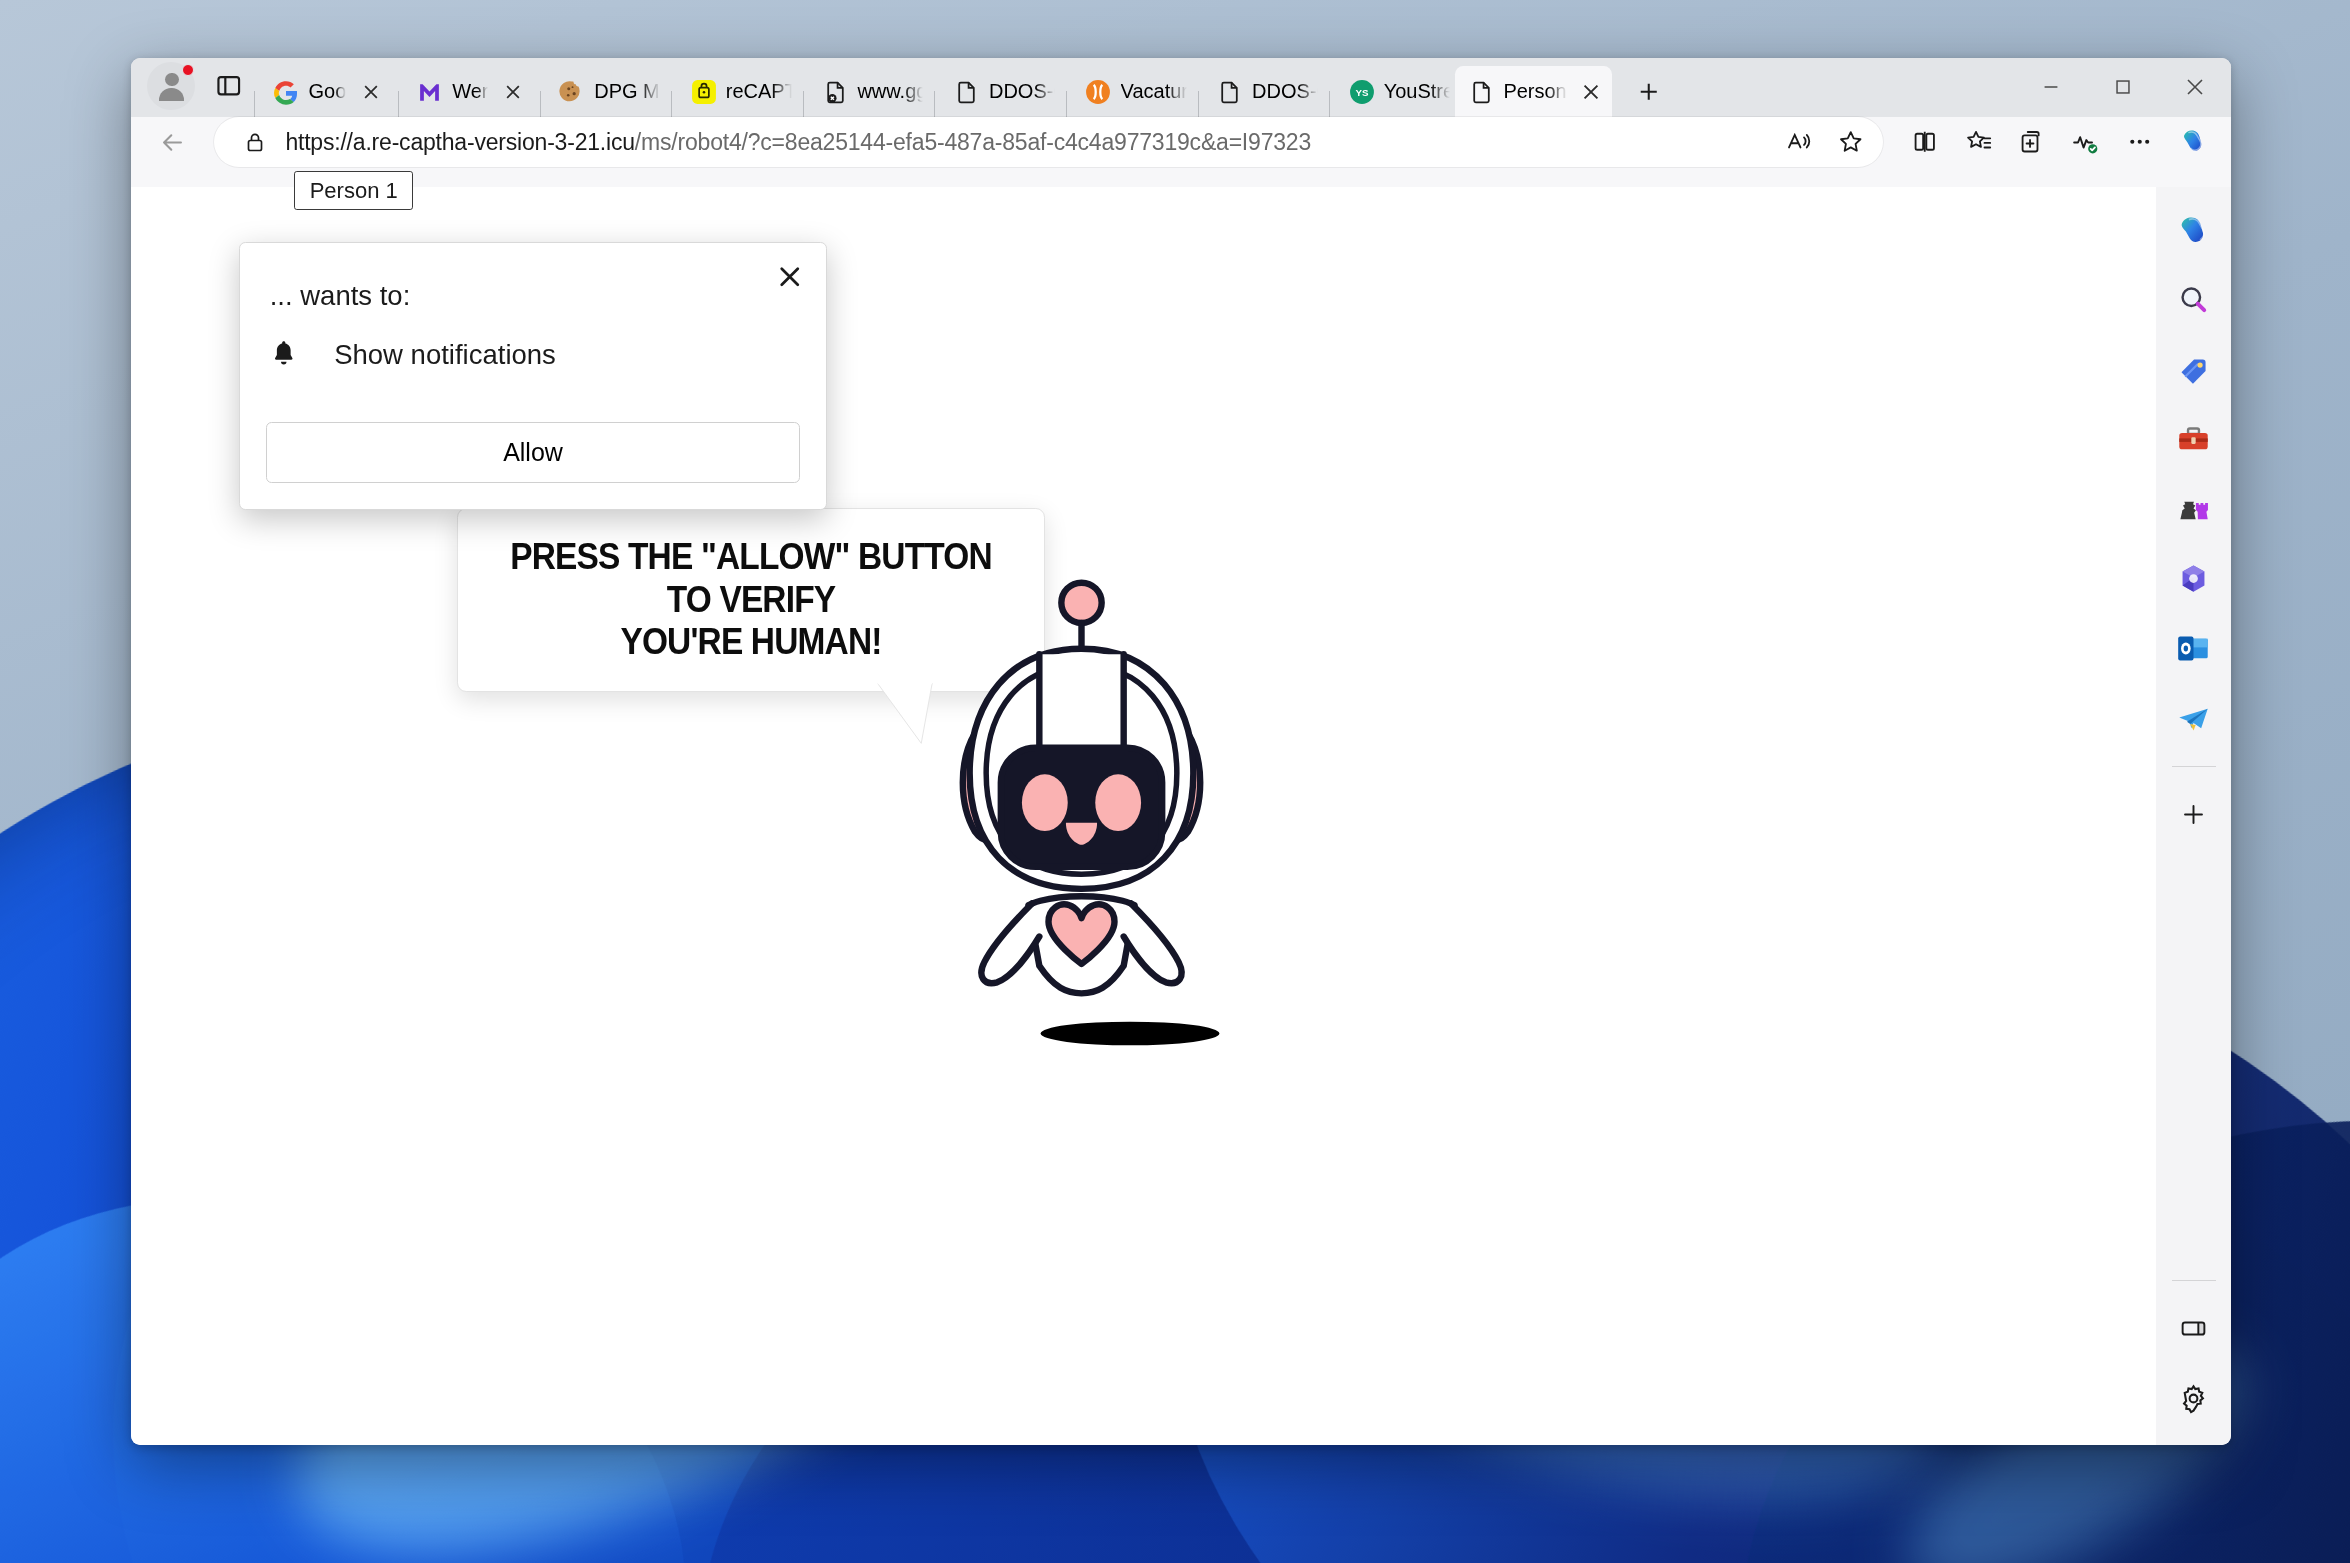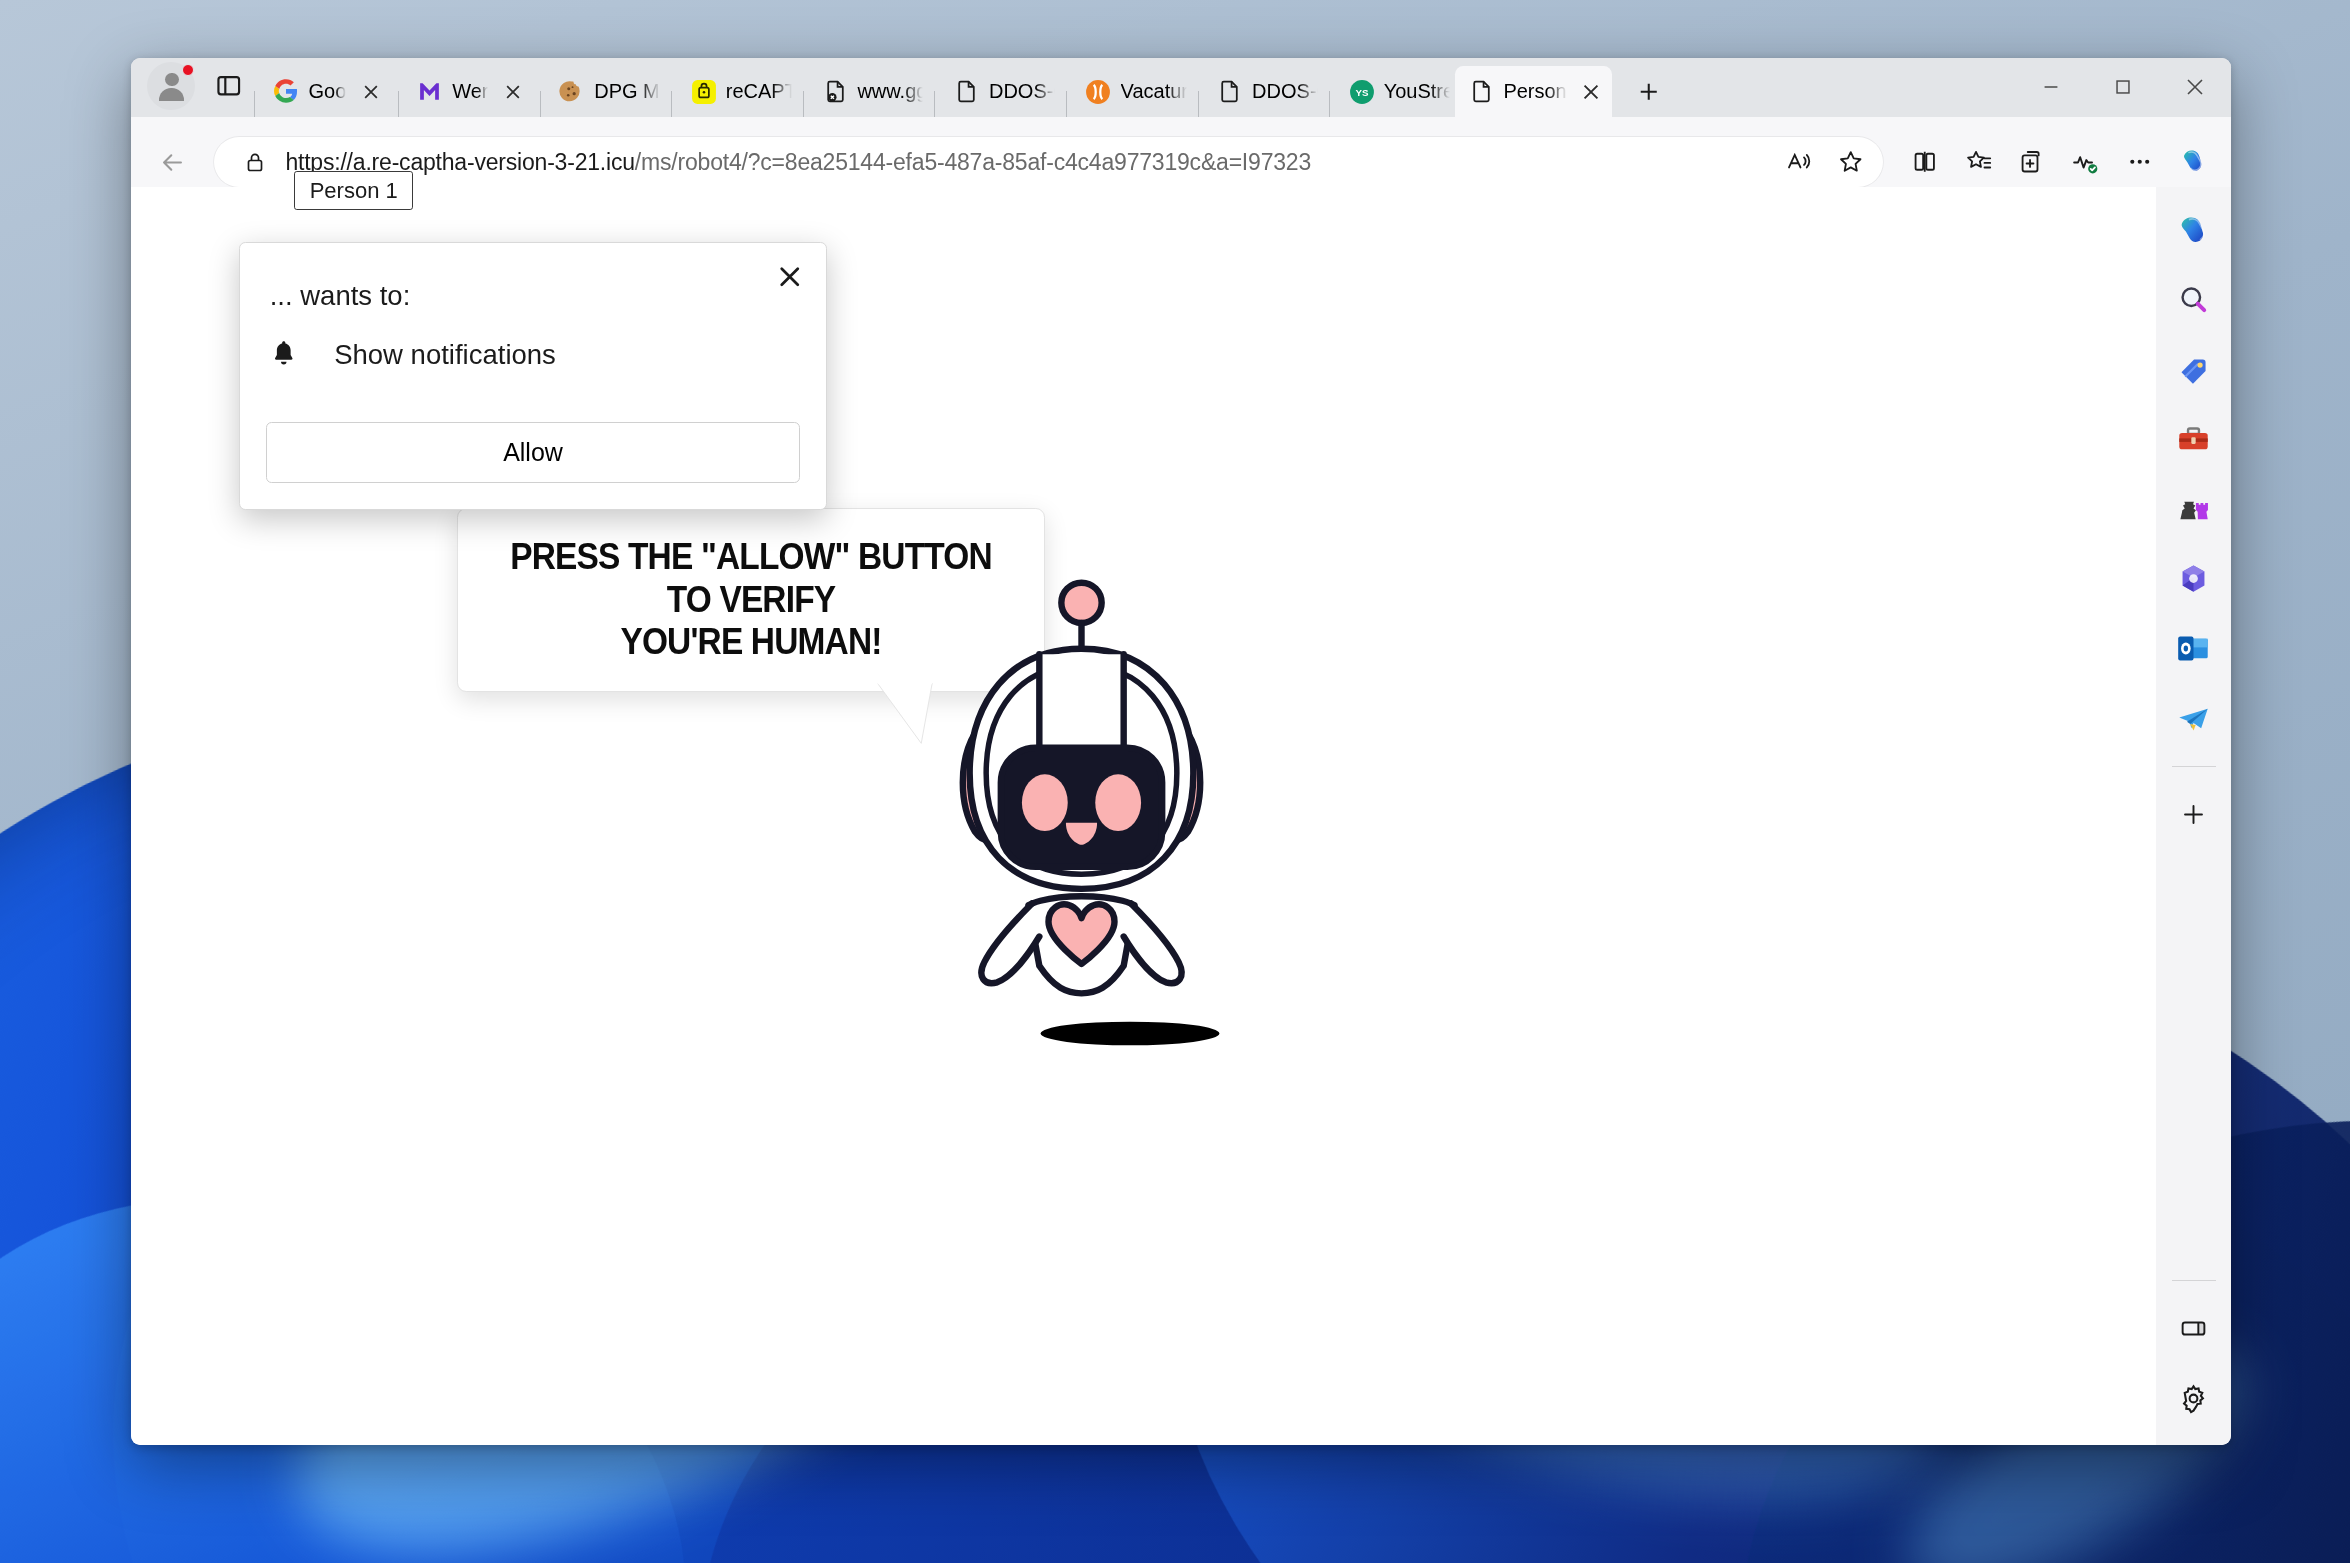--- a/index.html
+++ b/index.html
@@ -71,38 +71,38 @@
     display:flex;align-items:center;justify-content:center;
   }
   .sep { width:0.9px; height:26px; background:#b9bcc0; margin:0 5.5px; flex:none; }
 
   .tabs { display:flex; align-items:flex-end; height:59px; }
   .tab {
     display:flex; align-items:center; gap:9.2px;
     height:51px; padding:0 5.5px 0 13px; border-radius:8.3px 8.3px 0 0;
     font-size:20px; color:#000000; position:relative; white-space:nowrap;
   }
-  .tab .fav { width:26px; height:26px; flex:none; display:flex; align-items:flex-start; justify-content:center;text-decoration:underline; }
+  .tab .fav { width:26px; height:26px; flex:none; display:flex; align-items:flex-end; justify-content:center;text-decoration:underline; }
   .tab .ttl {
     max-width:66px; overflow:hidden; text-overflow:clip; white-space:nowrap;
     -webkit-mask-image:linear-gradient(90deg,#000 70%,transparent 100%);
             mask-image:linear-gradient(90deg,#000 70%,transparent 100%);
   }
   .tab .tclose { width:31px;height:31px;display:flex;align-items:center;justify-content:center;flex:none; }
   .tab.active { background:#f7f7f9; }
   .tab.active .ttl { max-width:70px; }
   .newtab { width:50px;height:50px; display:flex;align-items:center;justify-content:center; margin-left:11px; border-radius:6.4px; }
 
   
   #wincontrols { position:absolute; right:0; top:0; height:57px; display:flex; }
   #wincontrols div { width:72px; height:57px; display:flex; align-items:center; justify-content:center; }
 
   
   #toolbar {
-    height:70px; background:#f7f7f9; display:flex; align-items:flex-end;
+    height:70px; background:#f7f7f9; display:flex; align-items:flex-start;
     padding:0 13px 0 16.5px; gap:3.7px; position:relative;
   }
   .tbtn { width:50px;height:50px;border-radius:6.4px;display:flex;align-items:center;justify-content:center;flex:none; }
   #omnibox {
     flex:1; height:50px; background:#ffffff; border-radius:25px;
     display:flex; align-items:center; gap:9.2px; padding:0 7.3px 0 20px;
     margin:0 13px; box-shadow:0 0 0 0.9px rgba(0,0,0,.06);
   }
   #urltext { font-size:23px; color:#1b1b1b; letter-spacing:-0.2px; white-space:nowrap; overflow:hidden; }
   #urltext .dim { color:#6a6a6a; }

